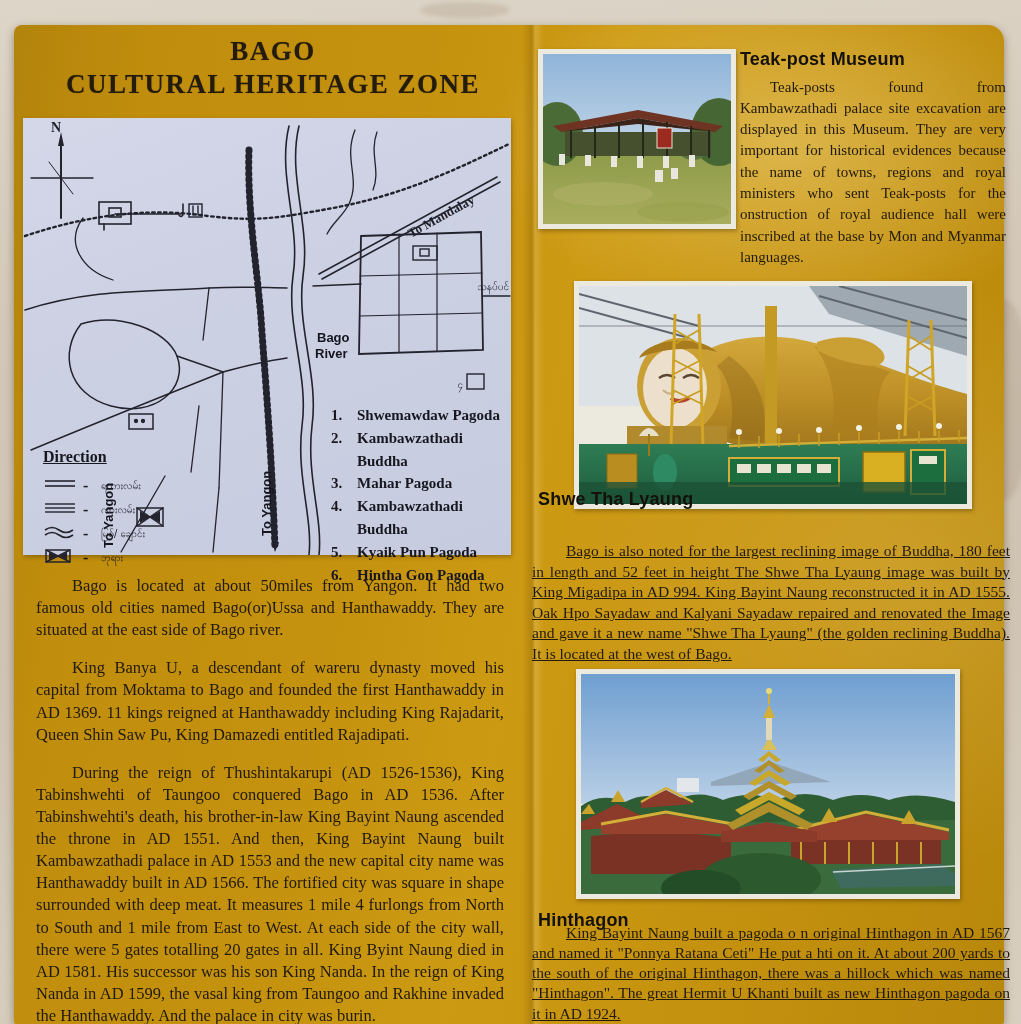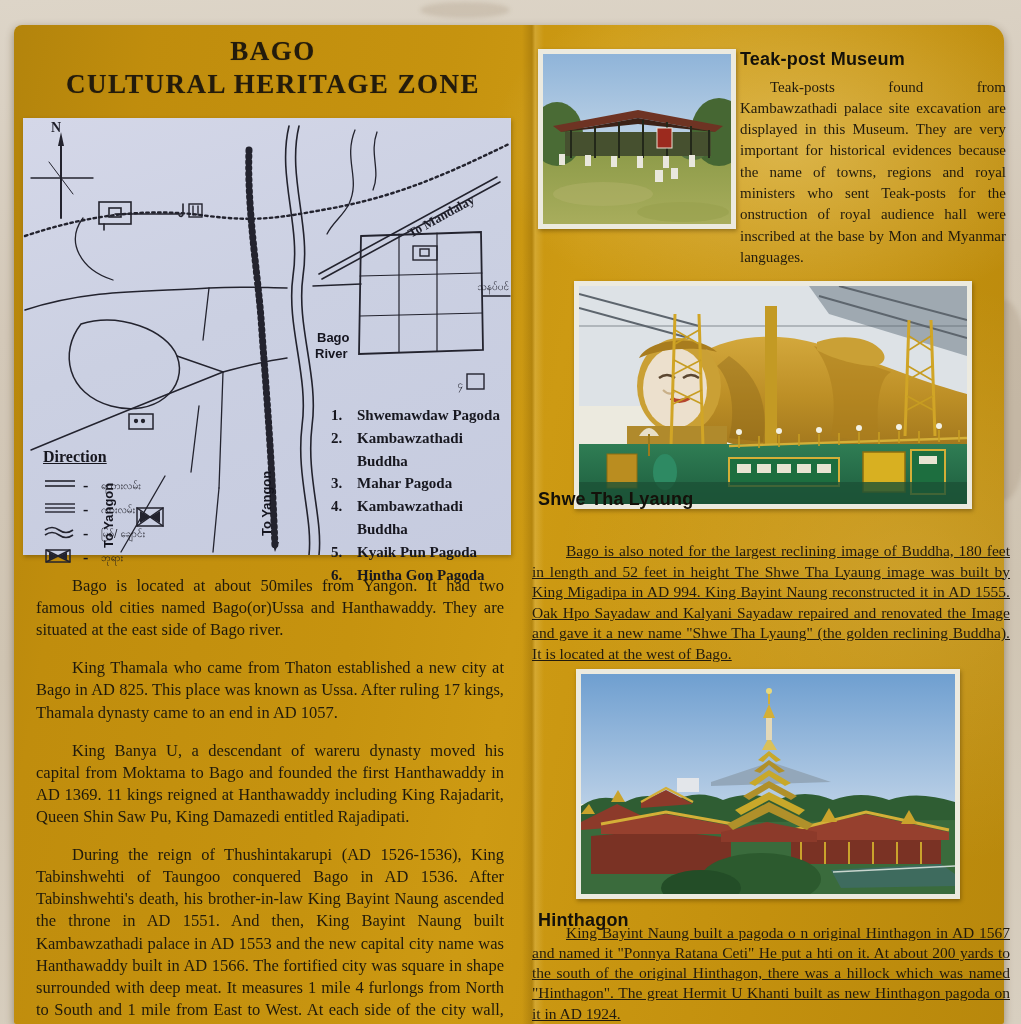--- a/index.html
+++ b/index.html
@@ -272,21 +272,20 @@
             </svg>
         </span>
         <span class="legend-dash">-</span>
         <span class="legend-label">ဘုရား</span>
       </div>
     </div>
   </div>
 
   <div class="article">
     <p>Bago is located at about 50miles from Yangon. It had two famous old cities named Bago(or)Ussa and Hanthawaddy. They are situated at the east side of Bago river.</p>
-    <p>King Thamala who came from Thaton established a new city at Bago in AD 825. This place was known as Ussa. After ruling 17 kings, Thamala dynasty came to an end in AD 1057.</p>
     <p>King Banya U, a descendant of wareru dynasty moved his capital from Moktama to Bago and founded the first Hanthawaddy in AD 1369. 11 kings reigned at Hanthawaddy including King Rajadarit, Queen Shin Saw Pu, King Damazedi entitled Rajadipati.</p>
     <p>During the reign of Thushintakarupi (AD 1526-1536), King Tabinshwehti of Taungoo conquered Bago in AD 1536. After Tabinshwehti's death, his brother-in-law King Bayint Naung ascended the throne in AD 1551. And then, King Bayint Naung built Kambawzathadi palace in AD 1553 and the new capital city name was Hanthawaddy built in AD 1566. The fortified city was square in shape surrounded with deep meat. It measures 1 mile 4 furlongs from North to South and 1 mile from East to West. At each side of the city wall, there were 5 gates totalling 20 gates in all. King Byint Naung died in AD 1581. His successor was his son King Nanda. In the reign of King Nanda in AD 1599, the vasal king from Taungoo and Rakhine invaded the Hanthawaddy. And the palace in city was burin.</p>
   </div>
 
   <div class="photo-frame" style="left:524px;top:24px;width:188px;height:170px;">
     <svg width="188" height="170" viewBox="0 0 188 170">
       <defs>
         <linearGradient id="sky1" x1="0" y1="0" x2="0" y2="1">
           <stop offset="0" stop-color="#8fb4d9"></stop>
             <stop offset="1" stop-color="#c3d6e7"></stop>

